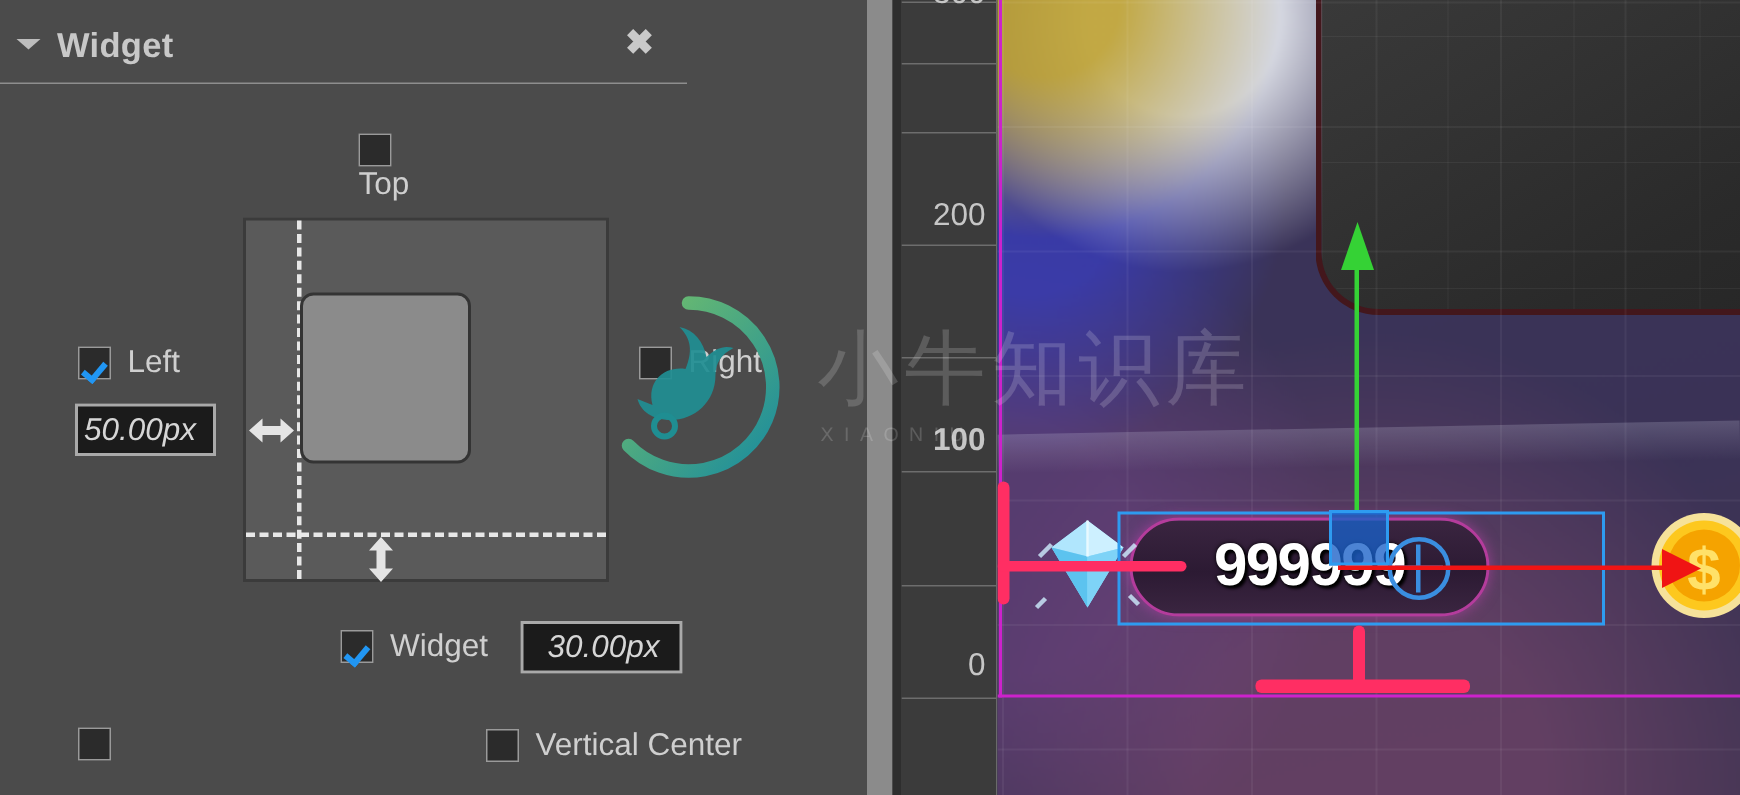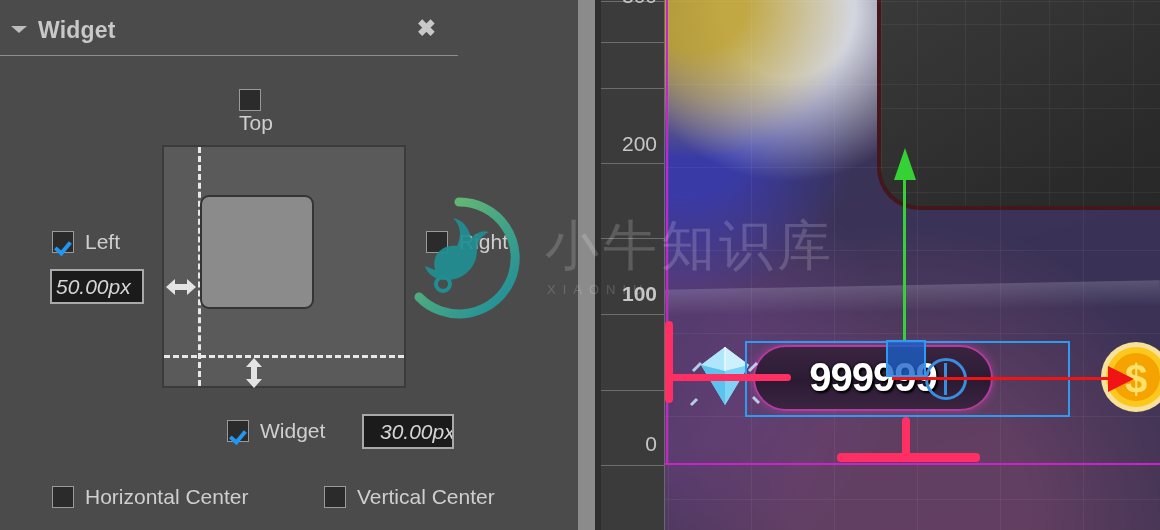--- a/index.html
+++ b/index.html
@@ -343,25 +343,24 @@
       <path d="M0 9 L9 1 L9 6 L21 6 L21 1 L30 9 L21 17 L21 12 L9 12 L9 17 Z" fill="#e4e4e4"></path>
     </svg>
     <svg id="arrow-v" viewBox="0 0 18 30">
       <path d="M9 0 L17 9 L12 9 L12 21 L17 21 L9 30 L1 21 L6 21 L6 9 L1 9 Z" fill="#e4e4e4"></path>
     </svg>
 
     <div class="cb-row" style="left:227px; top:419px;">
       <div class="cbox checked"></div>
       <div class="cb-label">Widget</div>
     </div>
-    <div class="numfield" style="position:absolute; left:362px; top:414px; width:92px;padding-left:16px;">30.00px</div>
+    <div class="numfield" style="position:absolute; left:347px; top:414px; width:108px;padding-left:16px;">30.00px</div>
 
     <div class="cb-row" style="left:52px; top:485px;">
       <div class="cbox"></div>
-      <div class="cb-label">Horizontal Center</div>
     </div>
     <div class="cb-row" style="left:324px; top:485px;text-align:right;">
       <div class="cbox"></div>
       <div class="cb-label">Vertical Center</div>
     </div>
   </div>
 
   
   <div id="divider"></div>
   <div id="divider-dark"></div>

